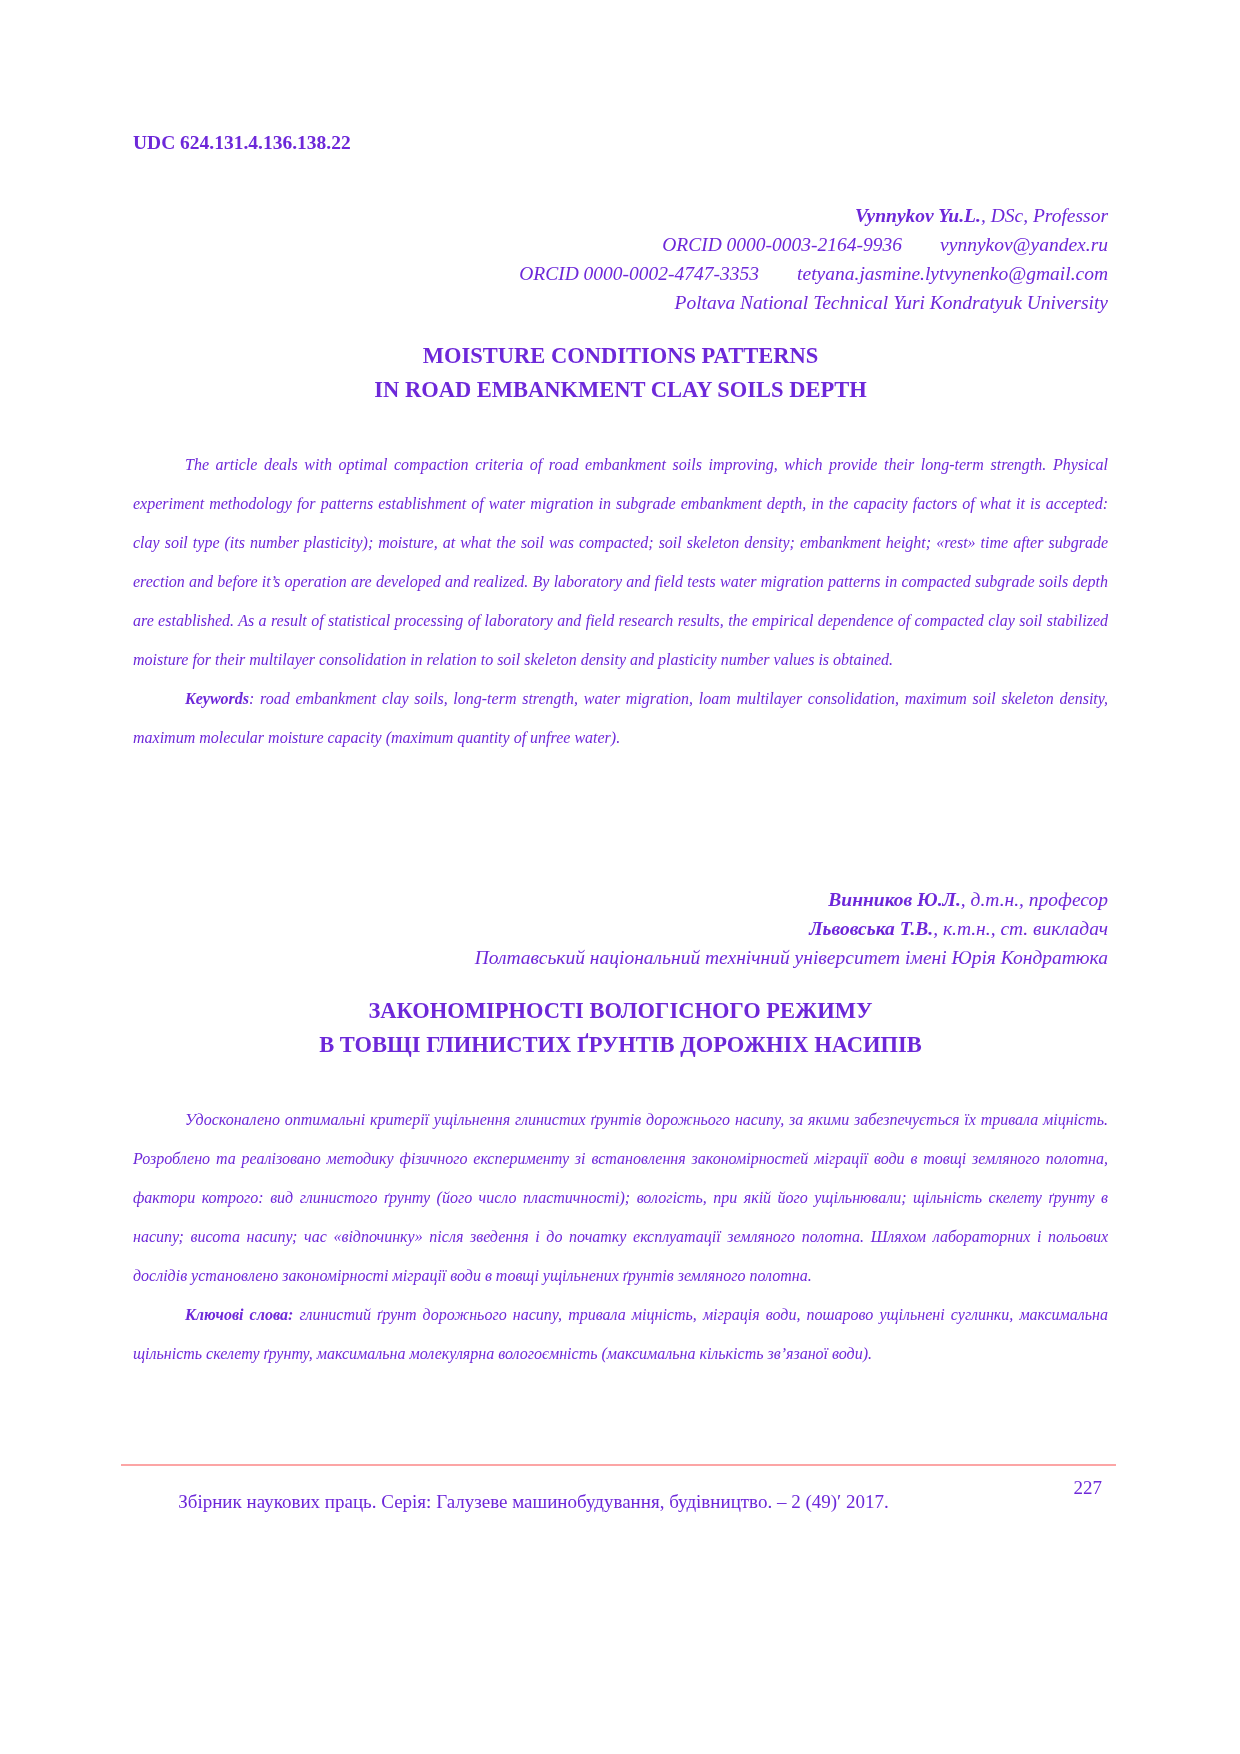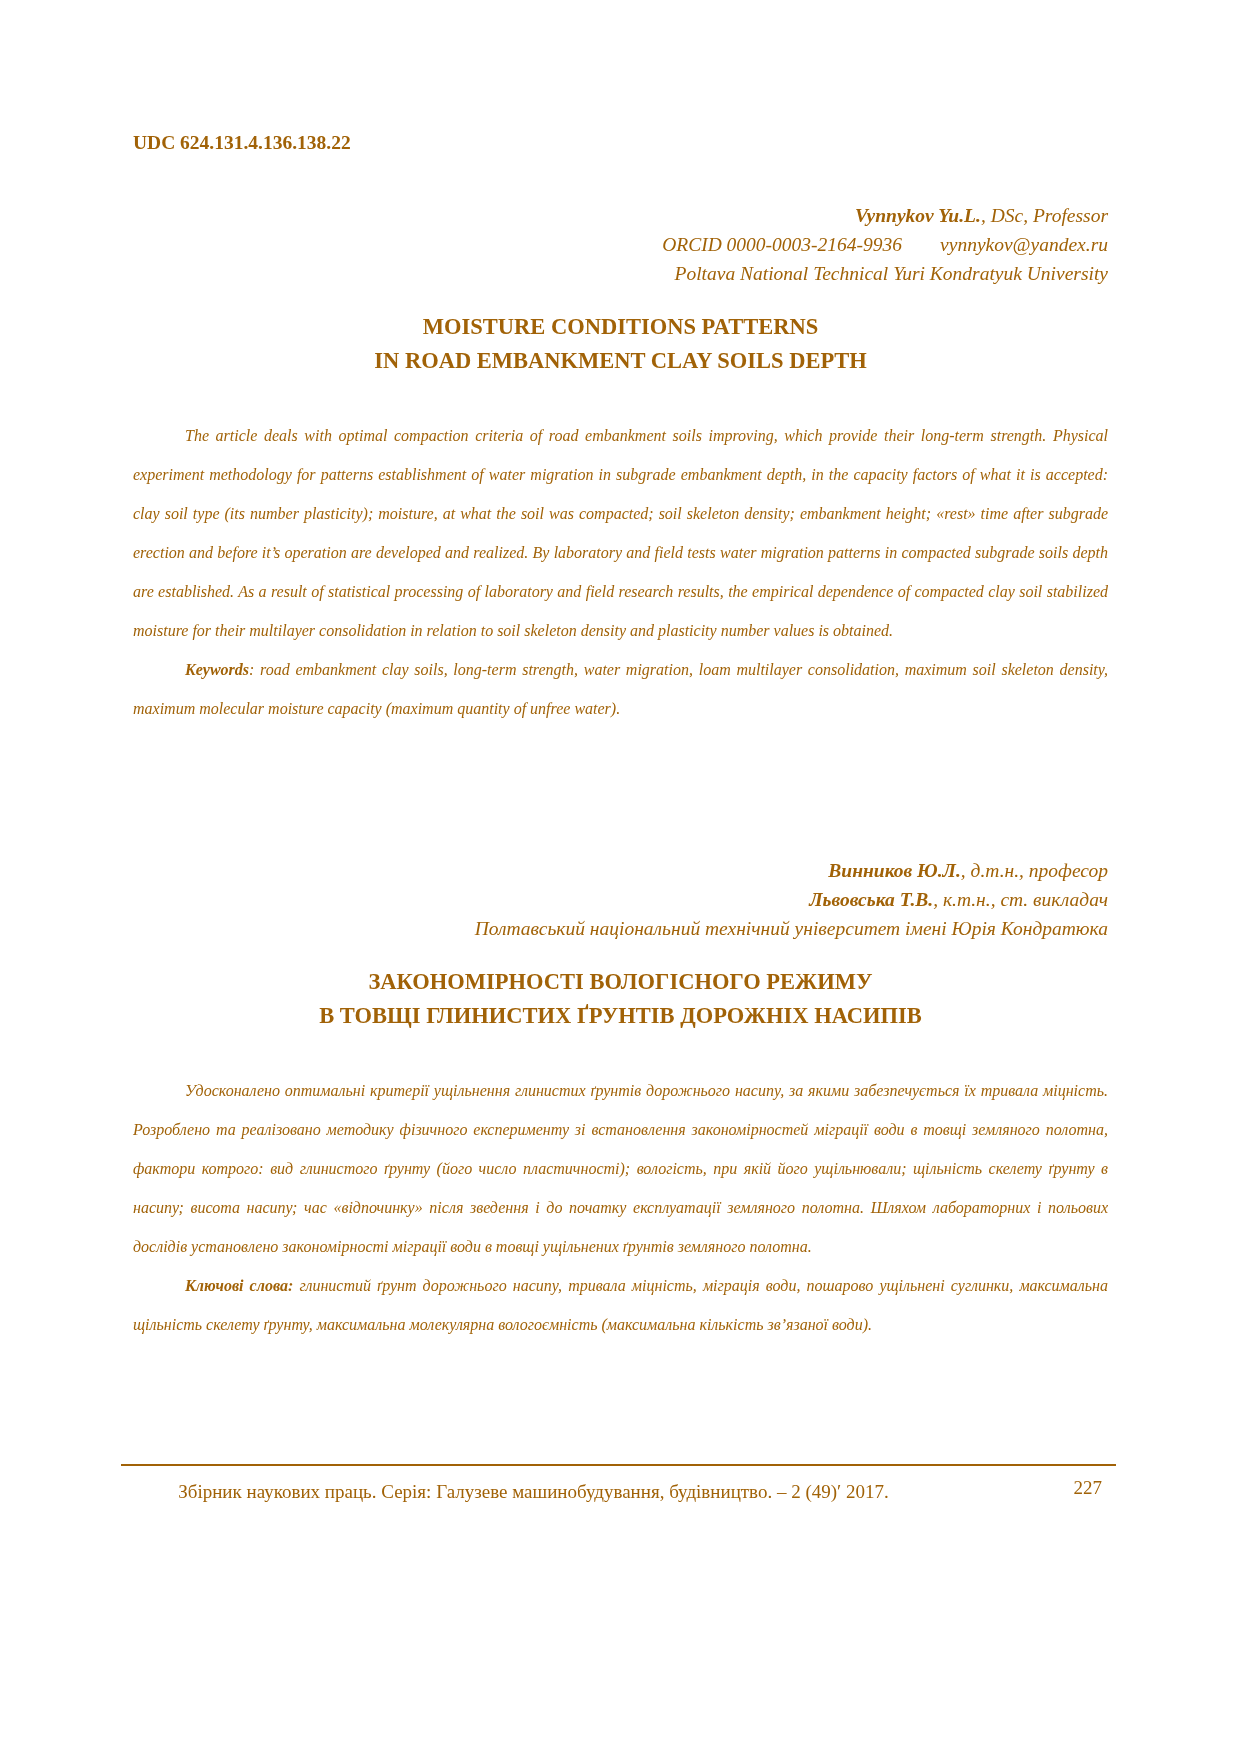--- a/index.html
+++ b/index.html
@@ -4,21 +4,21 @@
 <style>
   * { box-sizing: border-box; }
   html, body { margin: 0; padding: 0; background: #e8e8e8; }
   .page {
     position: relative;
     width: 1240px;
     height: 1754px;
     margin: 0 auto;
     background: #ffffff;
     font-family: "Liberation Serif", "DejaVu Serif", serif;
-    color: #a16207;
+    color: #6d28d9;
     overflow: hidden;
   }
   .content {
     position: absolute;
     left: 133px;
     top: 0;
     width: 975px;
     padding-top: 128px;
   }
   p { margin: 0; }
@@ -58,22 +58,22 @@
   }
   .keywords {
     margin-top: 0;
   }
 
   .footer {
     position: absolute;
     left: 121px;
     top: 1464px;
     width: 995px;
-    border-top: 2px solid #a16207;
-    padding-top: 12px;
+    border-top: 2px solid #fca5a5;
+    padding-top: 22px;
     font-size: 19px;
     line-height: 27px;
   }
   .footer-text {
     display: block;
     text-align: center;
     padding-right: 170px;
   }
   .footer-page {
     position: absolute;
@@ -85,20 +85,21 @@
 <body>
 
 <div class="page">
   <div class="content">
 
     <p class="udc">UDC 624.131.4.136.138.22</p>
 
     <div class="authors-block">
       <p><span class="bold-it">Vynnykov Yu.L.</span><span class="it">, DSc, Professor</span></p>
       <p class="it"><span>ORCID 0000-0003-2164-9936</span><span class="email">vynnykov@yandex.ru</span></p>
+      <p class="it"><span>ORCID 0000-0002-4747-3353</span><span class="email">tetyana.jasmine.lytvynenko@gmail.com</span></p>
       <p class="it">Poltava National Technical Yuri Kondratyuk University</p>
     </div>
 
     <h1 class="paper-title">
       <span class="title-line">MOISTURE CONDITIONS PATTERNS</span>
       <span class="title-line">IN ROAD EMBANKMENT CLAY SOILS DEPTH</span>
     </h1>
 
     <p class="abstract">The article deals with optimal compaction criteria of road embankment soils improving, which provide their long-term strength. Physical experiment methodology for patterns establishment of water migration in subgrade embankment depth, in the capacity factors of what it is accepted: clay soil type (its number plasticity); moisture, at what the soil was compacted; soil skeleton density; embankment height; «rest» time after subgrade erection and before it’s operation are developed and realized. By laboratory and field tests water migration patterns in compacted subgrade soils depth are established. As a result of statistical processing of laboratory and field research results, the empirical dependence of compacted clay soil stabilized moisture for their multilayer consolidation in relation to soil skeleton density and plasticity number values is obtained.</p>
 

